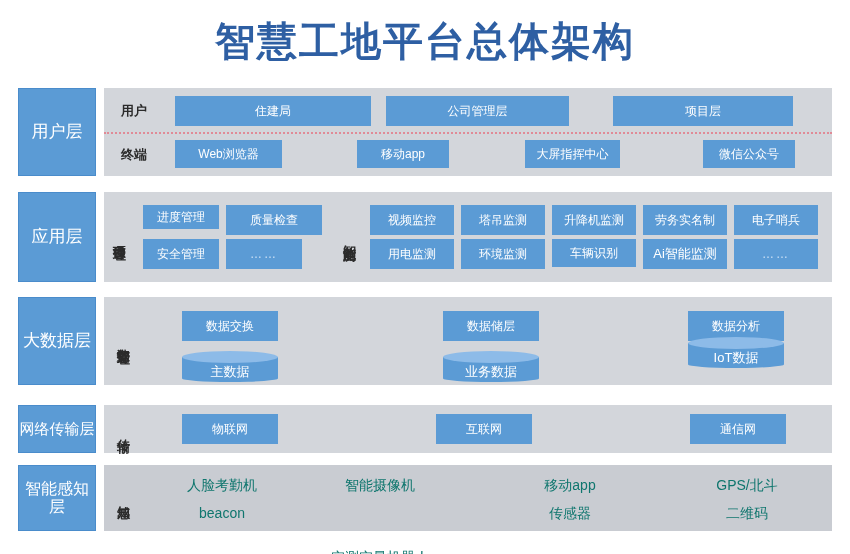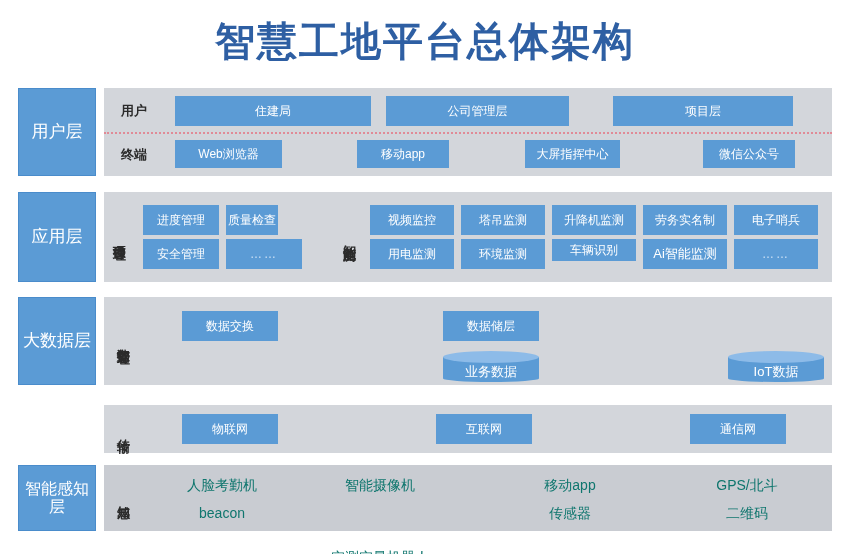--- a/index.html
+++ b/index.html
@@ -134,64 +134,72 @@
     <div class="node" style="left:525px;top:52px;width:95px;height:28px;">大屏指挥中心</div>
     <div class="node" style="left:703px;top:52px;width:92px;height:28px;">微信公众号</div>
   </div>
 
   <div class="layer" style="top:192px;height:90px;">
     <div class="layer-label" style="height:90px;">应用层</div>
     <div class="layer-panel" style="height:90px;"></div>
 
     <div class="side-label vert" style="left:110px;top:12px;width:16px;height:66px;">项目管理</div>
 
-    <div class="node" style="left:143px;top:13px;width:76px;height:30px;">进度管理</div>
-    <div class="node" style="left:226px;top:13px;width:52px;height:30px;">质量检查</div>
+    <div class="node" style="left:143px;top:13px;width:76px;height:24px;">进度管理</div>
+    <div class="node" style="left:226px;top:13px;width:96px;height:30px;">质量检查</div>
     <div class="node" style="left:143px;top:47px;width:76px;height:30px;">安全管理</div>
     <div class="node faded" style="left:226px;top:47px;width:76px;height:30px;">……</div>
 
     <div class="side-label vert" style="left:340px;top:12px;width:16px;height:66px;">智能监测</div>
 
     <div class="node" style="left:370px;top:13px;width:84px;height:30px;">视频监控</div>
     <div class="node" style="left:461px;top:13px;width:84px;height:30px;">塔吊监测</div>
     <div class="node" style="left:552px;top:13px;width:84px;height:30px;">升降机监测</div>
     <div class="node" style="left:643px;top:13px;width:84px;height:30px;">劳务实名制</div>
     <div class="node" style="left:734px;top:13px;width:84px;height:30px;">电子哨兵</div>
 
     <div class="node" style="left:370px;top:47px;width:84px;height:30px;">用电监测</div>
     <div class="node" style="left:461px;top:47px;width:84px;height:30px;">环境监测</div>
-    <div class="node" style="left:552px;top:47px;width:84px;height:22px;">车辆识别</div>
+    <div class="node" style="left:552px;top:47px;width:84px;height:28px;">车辆识别</div>
     <div class="node small" style="left:643px;top:47px;width:84px;height:30px;">Ai智能监测</div>
     <div class="node faded" style="left:734px;top:47px;width:84px;height:30px;">……</div>
   </div>
 
   <div class="layer" style="top:297px;height:88px;">
     <div class="layer-label" style="height:88px;">大数据层</div>
     <div class="layer-panel" style="height:88px;"></div>
 
     <div class="side-label vert" style="left:114px;top:11px;width:16px;height:66px;">数据管理</div>
 
     <div class="node" style="left:182px;top:14px;width:96px;height:30px;">数据交换</div>
     <div class="node" style="left:443px;top:14px;width:96px;height:30px;">数据储层</div>
-
+    <div class="node" style="left:688px;top:14px;width:96px;height:30px;">数据分析</div>
+
+    <div class="cyl" style="left:182px;top:54px;width:96px;height:34px;">
+      <div class="cyl-body" style="height:25px;">
+          <span class="cyl-label">主数据</span>
+        </div>
+      <div class="cyl-top"></div>
+    </div>
     <div class="cyl" style="left:443px;top:54px;width:96px;height:34px;">
       <div class="cyl-body" style="height:25px;">
           <span class="cyl-label">业务数据</span>
         </div>
       <div class="cyl-top"></div>
     </div>
-    <div class="cyl" style="left:688px;top:54px;width:96px;height:44px;margin-left:40px;">
+    <div class="cyl" style="left:688px;top:40px;width:96px;height:44px;">
       <div class="cyl-body" style="height:25px;">
           <span class="cyl-label">IoT数据</span>
         </div>
       <div class="cyl-top"></div>
     </div>
   </div>
 
   <div class="layer" style="top:405px;height:48px;">
+    <div class="layer-label" style="height:48px;font-size:15px;">网络传输层</div>
     <div class="layer-panel" style="height:48px;"></div>
 
     <div class="side-label vert" style="left:114px;top:10px;width:16px;height:30px;">传输</div>
 
     <div class="node" style="left:182px;top:9px;width:96px;height:30px;">物联网</div>
     <div class="node" style="left:436px;top:9px;width:96px;height:30px;">互联网</div>
     <div class="node" style="left:690px;top:9px;width:96px;height:30px;">通信网</div>
   </div>
 
   <div class="layer" style="top:465px;height:66px;">

